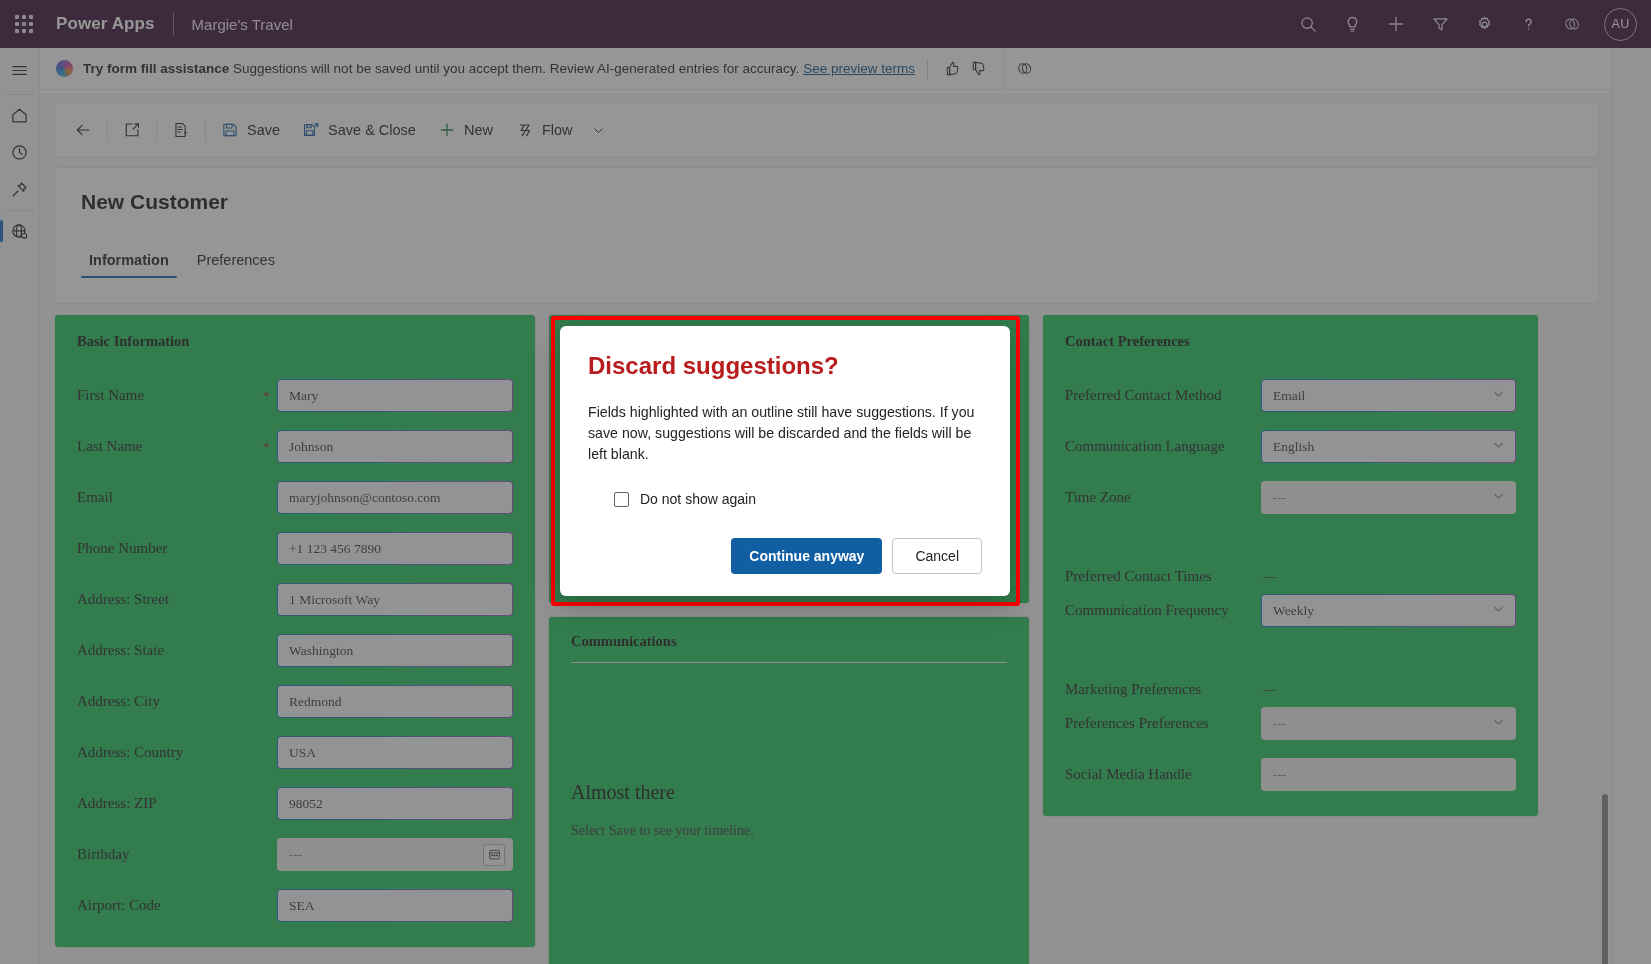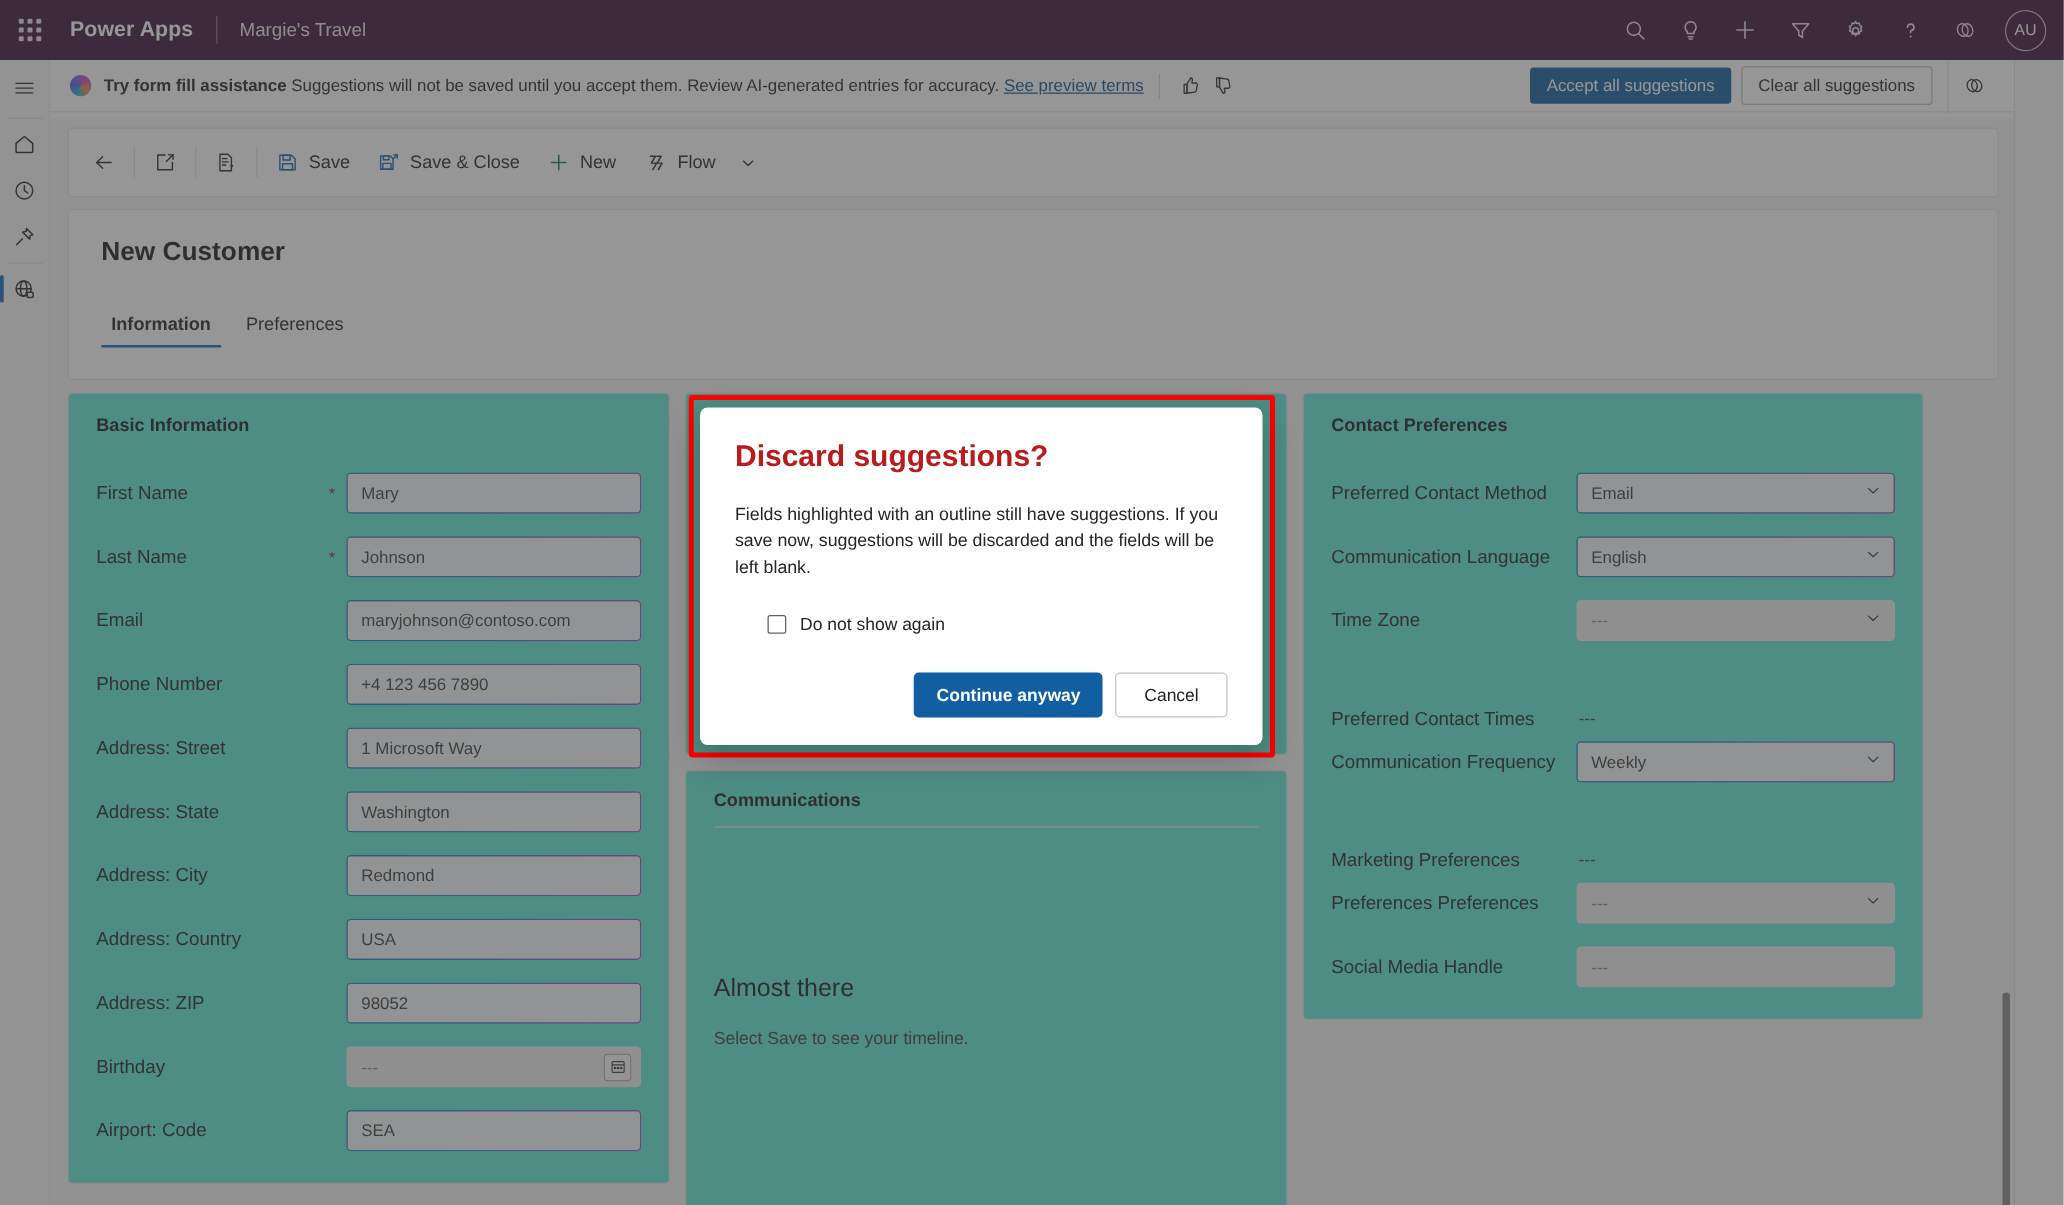--- a/index.html
+++ b/index.html
@@ -117,22 +117,23 @@
     position: relative;
   }
   .tab.active { font-weight: 600; }
   .tab.active::after {
     content: ""; position: absolute; left: 0; right: 0; bottom: 0;
     height: 2.5px; background: #0f6cbd; border-radius: 2px;
   }
 
   .columns { display: flex; gap: 12px; margin: 10px 12px 0 14px; align-items: flex-start; }
   .card {
-    background: #5eead4; border: 1px solid #e8e6e4; border-radius: 4px;
+    background: #22c55e; border: 1px solid #e8e6e4; border-radius: 4px;
     padding: 18px 22px 16px 22px;
+    font-family: Liberation Serif, serif;
   }
   .card.col-left { width: 482px; }
   .card.col-mid { width: 482px; }
   .card.col-right { width: 497px; }
   .card-title { font-size: 14.5px; font-weight: 600; color: #1b1a19; margin-bottom: 20px; }
 
   .frow { display: flex; align-items: center; min-height: 51px; }
   .flabel { width: 186px; font-size: 15px; color: #242424; flex: 0 0 auto; padding-right: 6px; }
   .freq { color: #a4262c; font-size: 13px; width: 14px; flex: 0 0 auto; }
   .fctl { flex: 1 1 auto; position: relative; }
@@ -321,24 +322,20 @@
         <path d="M6.6 17.2V8.6l3.6-5.8c1 0 1.7.8 1.5 1.8l-.6 2.9h3.7c1 0 1.7.9 1.5 1.9l-1 5.3c-.2.9-.9 1.5-1.8 1.5z"></path>
         <path d="M6.6 8.9H3.9v8.3h2.7z"></path>
       </svg>
     </span>
     <span class="vote-ico">
       <svg width="17" height="17" viewBox="0 0 20 20" fill="none" stroke="currentColor" stroke-width="1.25" stroke-linejoin="round">
         <path d="M6.6 2.8v8.6l3.6 5.8c1 0 1.7-.8 1.5-1.8l-.6-2.9h3.7c1 0 1.7-.9 1.5-1.9l-1-5.3c-.2-.9-.9-1.5-1.8-1.5z"></path>
         <path d="M6.6 11.1H3.9V2.8h2.7z"></path>
       </svg>
     </span>
-    <div class="sug-actions">
-      <button class="btn-primary-sm">Accept all suggestions</button>
-      <button class="btn-sec-sm">Clear all suggestions</button>
-    </div>
     <span class="banner-rail-sep"></span>
     <span class="copilot-rail-ico">
       <svg width="19" height="19" viewBox="0 0 22 22" fill="none" stroke="currentColor" stroke-width="1.2">
         <ellipse cx="9" cy="11" rx="4.6" ry="5.6" transform="rotate(-18 9 11)"></ellipse>
         <ellipse cx="13.2" cy="11" rx="4.6" ry="5.6" transform="rotate(-18 13.2 11)"></ellipse>
       </svg>
     </span>
   </div>
 
   <div class="content">
@@ -442,21 +439,21 @@
           <span class="freq"></span>
           <span class="fctl">
             <span class="finput suggested">maryjohnson@contoso.com</span>
           </span>
         </div>
 
         <div class="frow">
           <span class="flabel">Phone Number</span>
           <span class="freq"></span>
           <span class="fctl">
-            <span class="finput suggested">+4 123 456 7890</span>
+            <span class="finput suggested">+1 123 456 7890</span>
           </span>
         </div>
 
         <div class="frow">
           <span class="flabel">Address: Street</span>
           <span class="freq"></span>
           <span class="fctl">
             <span class="finput suggested">1 Microsoft Way</span>
           </span>
         </div>

